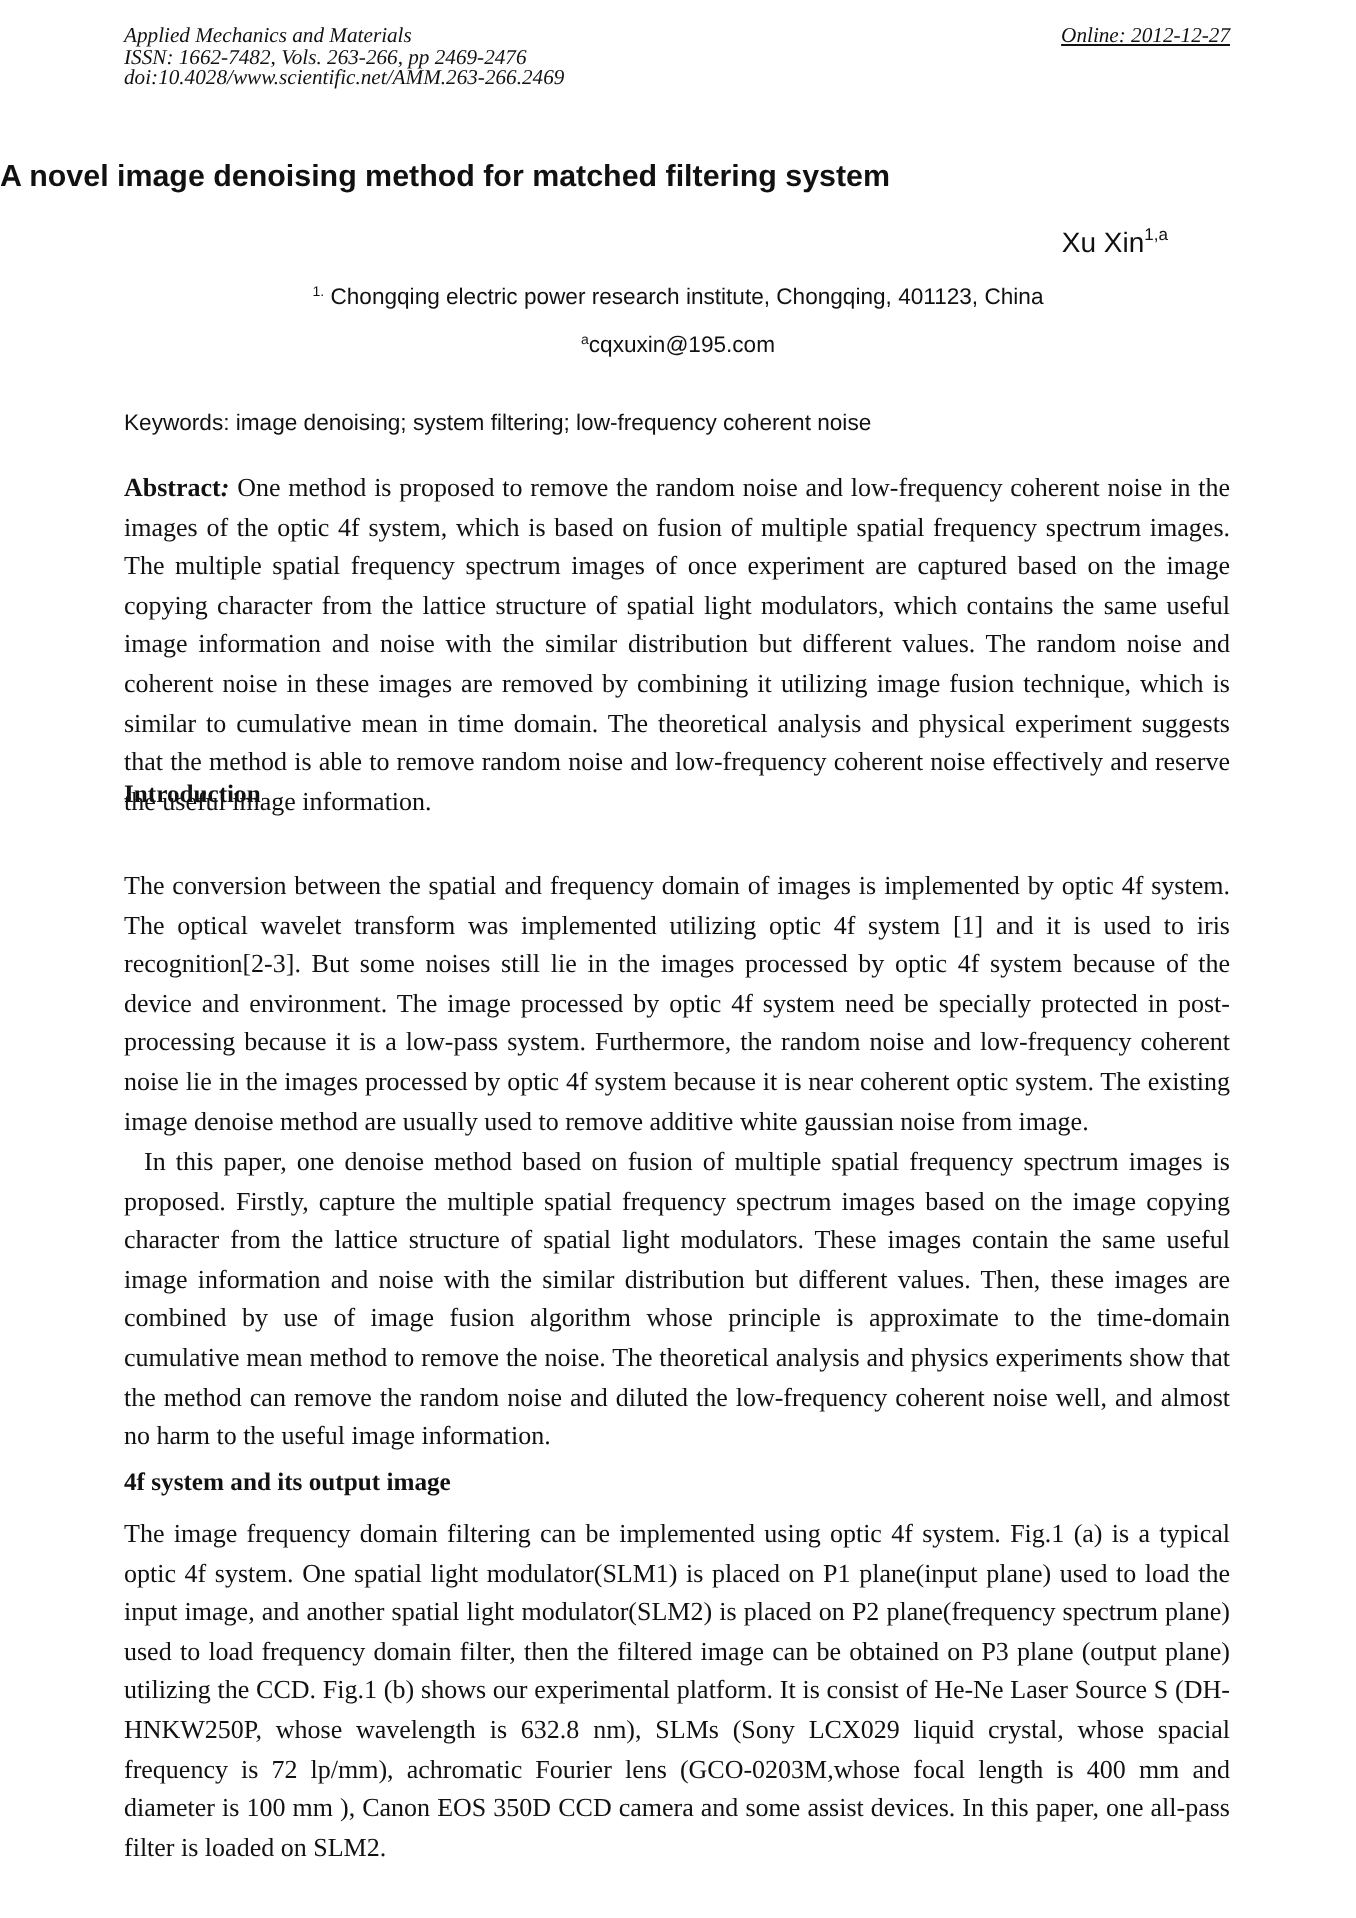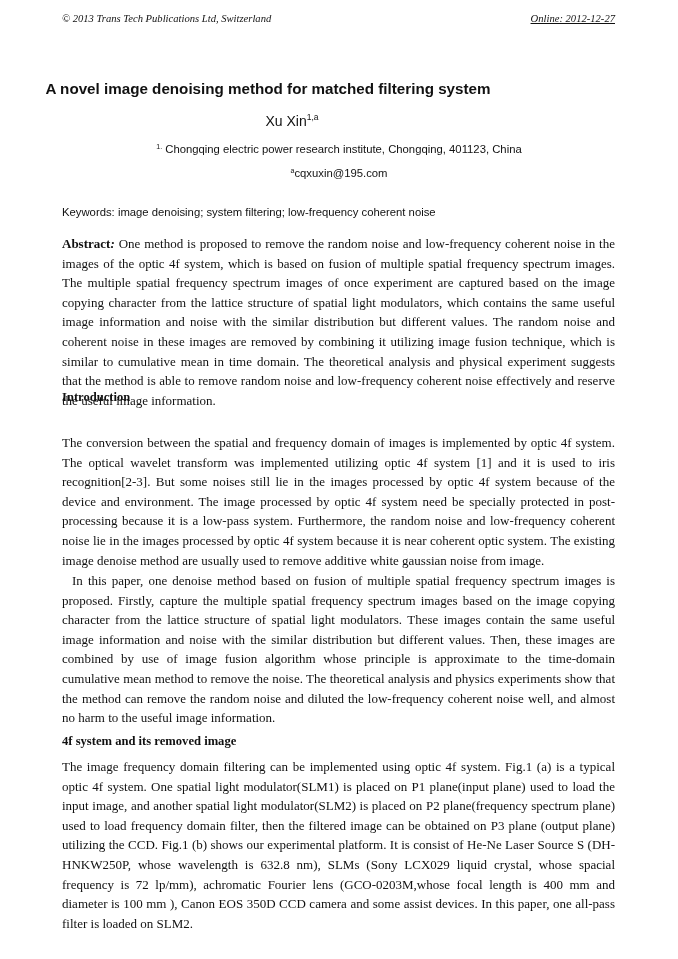--- a/index.html
+++ b/index.html
@@ -1,39 +1,41 @@
 <!DOCTYPE html>
 <html><head>
 <meta charset="utf-8">
 <style>
   html, body { margin: 0; padding: 0; background: #ffffff; }
   body { width: 678px; height: 959px; position: relative; overflow: hidden; color: #111; }
   .hdr { position: absolute; top: 14px; left: 62px; width: 553px; font-family: "Liberation Serif", serif; font-style: italic; font-size: 10.6px; line-height: 10.6px; }
   .hdr .l div { white-space: nowrap; }
   .hdr .r { position: absolute; right: 0; top: 0; text-decoration: underline; }
-  .title { position: absolute; top: 80px; left: 0; width: 536px; text-align: center; font-family: "Liberation Sans", sans-serif; font-weight: bold; font-size: 15.2px; }
-  .author { position: absolute; top: 112px; left: 0; width: 584px; text-align: center; font-family: "Liberation Sans", sans-serif; font-size: 14px; }
+  .title { position: absolute; top: 80px; left: 0; width: 536px; text-align: left; font-family: "Liberation Sans", sans-serif; font-weight: bold; font-size: 15.2px; }
+  .author { position: absolute; top: 112px; left: 0; width: 584px; text-align: right; font-family: "Liberation Sans", sans-serif; font-size: 14px; }
   .author sup { font-size: 8.5px; vertical-align: 6px; }
   .affil { position: absolute; top: 143px; left: 0; width: 678px; text-align: center; font-family: "Liberation Sans", sans-serif; font-size: 11.3px; }
   .affil sup, .email sup { font-size: 7px; vertical-align: 4px; }
   .email { position: absolute; top: 167px; left: 0; width: 678px; text-align: center; font-family: "Liberation Sans", sans-serif; font-size: 11.3px; }
   .keywords { position: absolute; top: 206px; left: 62px; width: 553px; font-family: "Liberation Sans", sans-serif; font-size: 11.3px; }
   .keywords b { font-weight: normal; }
   .para { position: absolute; left: 62px; width: 553px; font-family: "Liberation Serif", serif; font-size: 13px; line-height: 19.6px; text-align: justify; }
   .para .lbl { font-weight: bold; }
   .para .lbl i { font-style: italic; }
   .sec { position: absolute; left: 62px; font-family: "Liberation Serif", serif; font-weight: bold; font-size: 12.6px; }
   .indent { text-indent: 10px; }
 </style>
 </head>
 <body>
 
 <div class="hdr">
   <div class="l">
-    <div>© 2013 Trans Tech Publications Ltd, Switzerland</div>
+    <div>Applied Mechanics and Materials</div>
+    <div>ISSN: 1662-7482, Vols. 263-266, pp 2469-2476</div>
+    <div>doi:10.4028/www.scientific.net/AMM.263-266.2469</div>
   </div>
   <div class="r">Online: 2012-12-27</div>
 </div>
 
 <div class="title">A novel image denoising method for matched filtering system</div>
 
 <div class="author">
   <span>Xu Xin</span><sup>1,a</sup>
 </div>
 
@@ -52,15 +54,15 @@
 <div class="para" style="top:234px;">
   <span class="lbl"><span>Abstract</span><i>:</i></span><span> One method is proposed to remove the random noise and low-frequency coherent noise in the images of the optic 4f system, which is based on fusion of multiple spatial frequency spectrum images. The multiple spatial frequency spectrum images of once experiment are captured based on the image copying character from the lattice structure of spatial light modulators, which contains the same useful image information and noise with the similar distribution but different values. The random noise and coherent noise in these images are removed by combining it utilizing image fusion technique, which is similar to cumulative mean in time domain. The theoretical analysis and physical experiment suggests that the method is able to remove random noise and low-frequency coherent noise effectively and reserve the useful image information.</span>
 </div>
 
 <div class="sec" style="top:390px;text-align:right;">Introduction</div>
 
 <div class="para" style="top:433px;">The conversion between the spatial and frequency domain of images is implemented by optic 4f system. The optical wavelet transform was implemented utilizing optic 4f system [1] and it is used to iris recognition[2-3]. But some noises still lie in the images processed by optic 4f system because of the device and environment. The image processed by optic 4f system need be specially protected in post-processing because it is a low-pass system. Furthermore, the random noise and low-frequency coherent noise lie in the images processed by optic 4f system because it is near coherent optic system. The existing image denoise method are usually used to remove additive white gaussian noise from image.</div>
 
 <div class="para indent" style="top:571px;">In this paper, one denoise method based on fusion of multiple spatial frequency spectrum images is proposed. Firstly, capture the multiple spatial frequency spectrum images based on the image copying character from the lattice structure of spatial light modulators. These images contain the same useful image information and noise with the similar distribution but different values. Then, these images are combined by use of image fusion algorithm whose principle is approximate to the time-domain cumulative mean method to remove the noise. The theoretical analysis and physics experiments show that the method can remove the random noise and diluted the low-frequency coherent noise well, and almost no harm to the useful image information.</div>
 
-<div class="sec" style="top:734px;">4f system and its removed image</div>
+<div class="sec" style="top:734px;">4f system and its output image</div>
 
 <div class="para" style="top:757px;">The image frequency domain filtering can be implemented using optic 4f system. Fig.1 (a) is a typical optic 4f system. One spatial light modulator(SLM1) is placed on P1 plane(input plane) used to load the input image, and another spatial light modulator(SLM2) is placed on P2 plane(frequency spectrum plane) used to load frequency domain filter, then the filtered image can be obtained on P3 plane (output plane) utilizing the CCD. Fig.1 (b) shows our experimental platform. It is consist of He-Ne Laser Source S (DH-HNKW250P, whose wavelength is 632.8 nm), SLMs (Sony LCX029 liquid crystal, whose spacial frequency is 72 lp/mm), achromatic Fourier lens (GCO-0203M,whose focal length is 400 mm and diameter is 100 mm ), Canon EOS 350D CCD camera and some assist devices. In this paper, one all-pass filter is loaded on SLM2.</div>
 
 </body></html>

